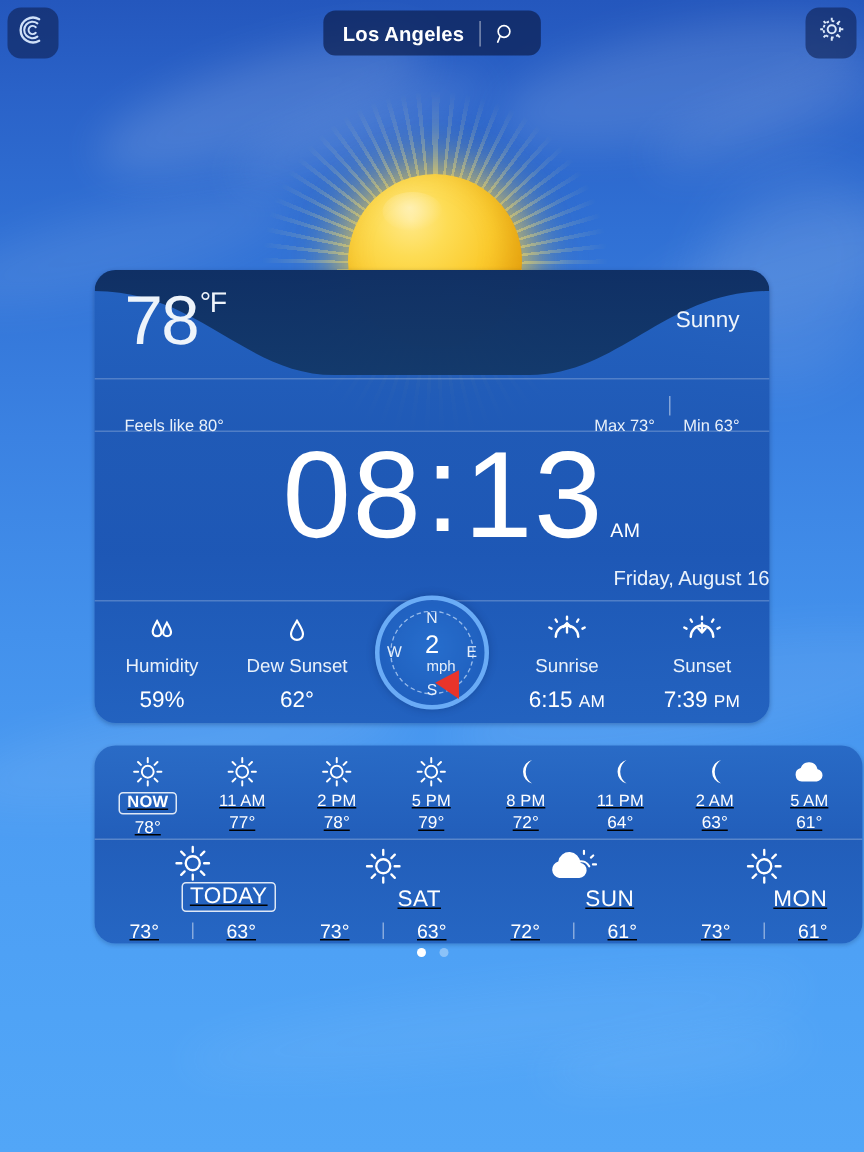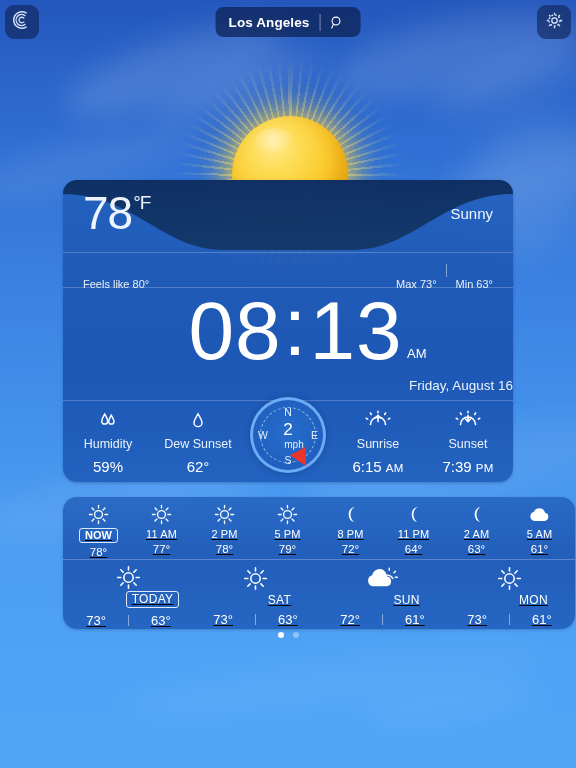--- a/index.html
+++ b/index.html
@@ -210,21 +210,21 @@
     border:1px solid rgba(255,255,255,.85); border-radius:3px;
     padding:0px 5px 1px 5px; font-size:11px; font-weight:bold;
   }
   .hcell .htmp { color:#fff; font-size:11.5px; margin-top:3px; }
 
   #fc-div { height:1px; background:rgba(255,255,255,.25); margin:0; }
 
   #daily { display:flex; height:68px; padding:3px 2px 0 2px; }
   .dycell { flex:1; display:flex; flex-direction:column; align-items:center; }
   .dycell .dyicon { height:30px; display:flex; align-items:center; justify-content:center; }
-  .dycell .dylab { color:#fff; font-size:12px; letter-spacing:.3px;margin-left:48px; }
+  .dycell .dylab { color:#fff; font-size:15px; letter-spacing:.3px;margin-left:48px; }
   .dycell .dylab.today {
     border:1px solid rgba(255,255,255,.85); border-radius:3px;
     padding:0 5px 1px 5px;
   }
   .dycell .dytmp { color:#fff; font-size:13px; margin-top:5px; display:flex; align-items:center; gap:22px; }
   .dycell .dytmp .vsep { width:1px; height:11px; background:rgba(255,255,255,.45); }
 
   
   #dots {
     position:absolute; left:0; right:0; top:632px; z-index:30;

